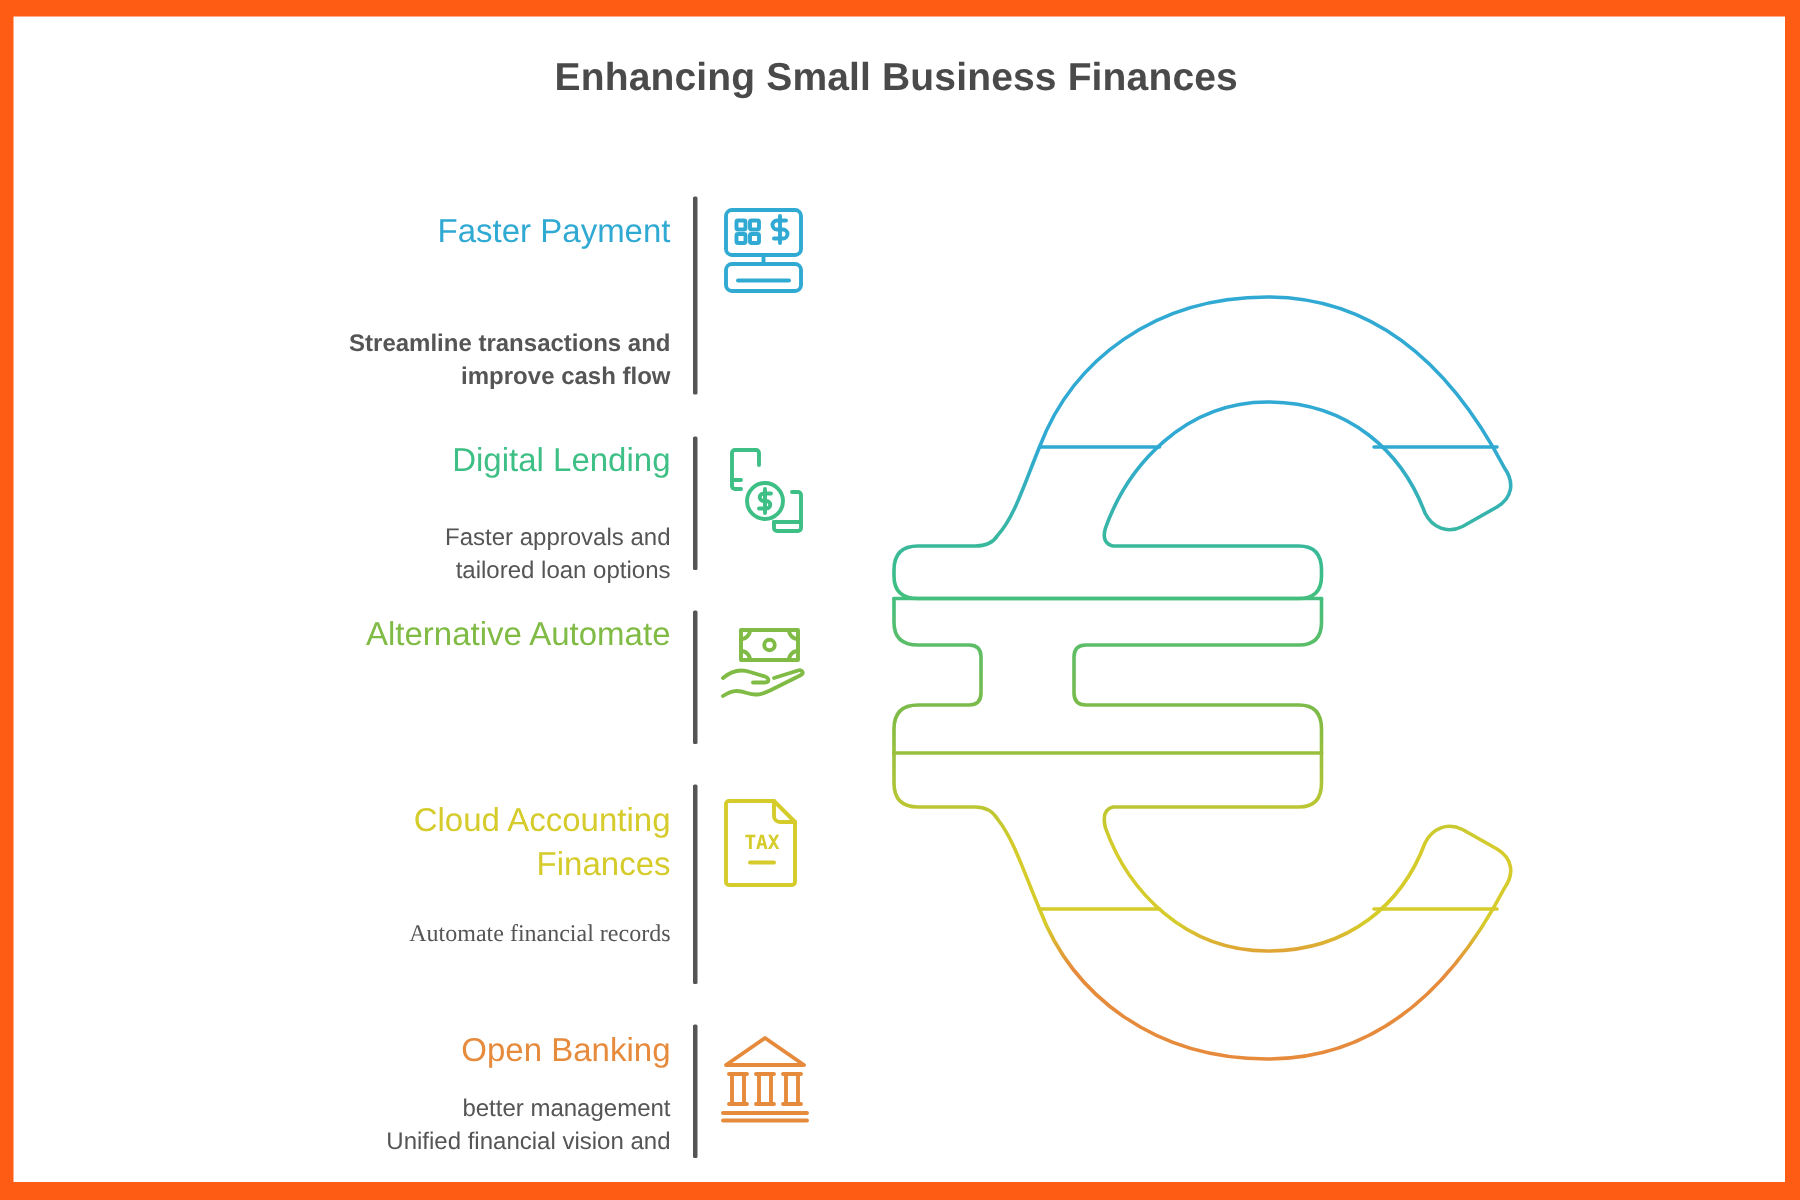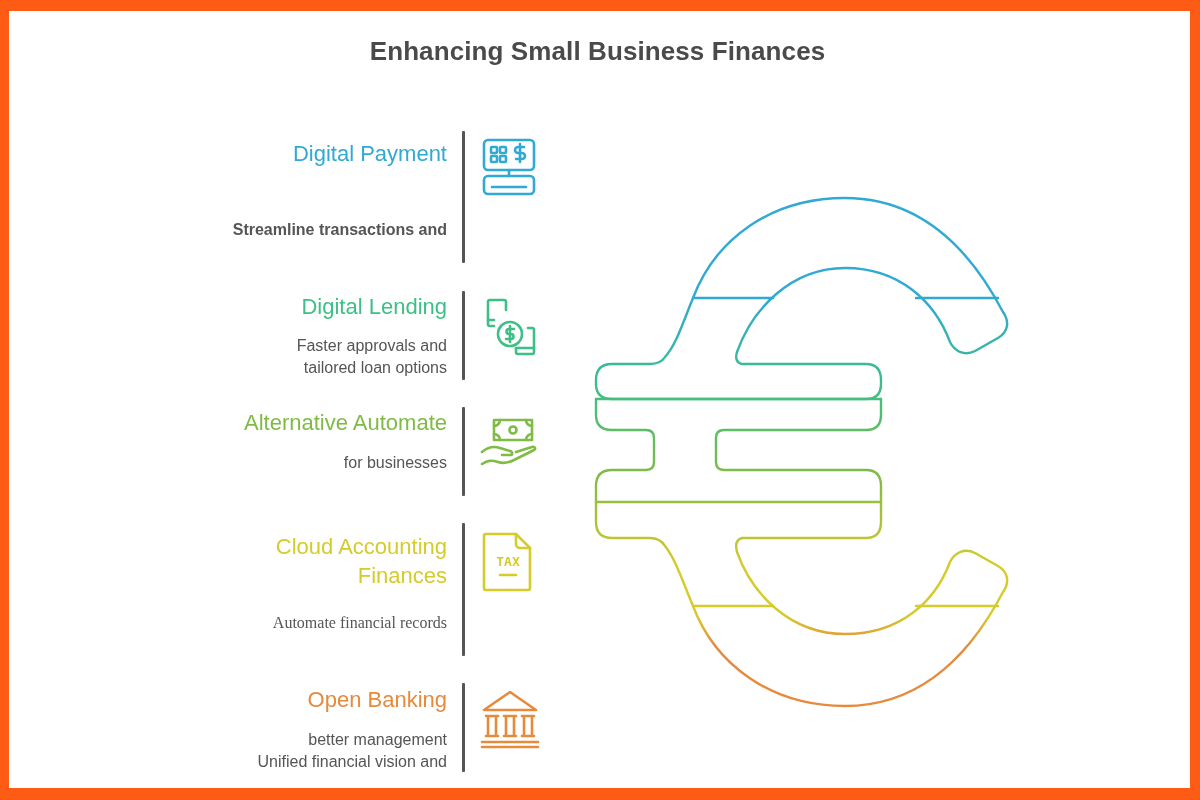--- a/index.html
+++ b/index.html
@@ -33,24 +33,25 @@
 </style>
 </head>
 <body>
 
 <div class="canvas"></div>
 
 <div class="title">Enhancing Small Business Finances</div>
 
 <div>
   <div class="heading" style="top:139px;color:#30a9d3;">
-    <div>Digital Payment</div>
+    <div>Faster Payment</div>
   </div>
   <div class="desc" style="top:219px;font-weight:bold;">
     <div>Streamline transactions and</div>
+    <div>improve cash flow</div>
   </div>
   <div class="divider" style="top:131px;height:132px;"></div>
   <div class="icon" style="top:136px;">
     <svg viewBox="0 0 64 64" fill="none" stroke="#30a9d3" stroke-width="2.6" stroke-linecap="round" stroke-linejoin="round">
       <rect x="6" y="4" width="50" height="30" rx="4"></rect>
       <rect x="13" y="11" width="6" height="6" rx="1"></rect>
       <rect x="22" y="11" width="6" height="6" rx="1"></rect>
       <rect x="13" y="20" width="6" height="6" rx="1"></rect>
       <rect x="22" y="20" width="6" height="6" rx="1"></rect>
       <path d="M46 11 h-6 a3 3 0 0 0 0 6 h4 a3 3 0 0 1 0 6 h-6 M42 8 v18"></path>
@@ -58,21 +59,21 @@
       <path d="M10 40 h42 a4 4 0 0 1 4 4 v10 a4 4 0 0 1 -4 4 h-42 a4 4 0 0 1 -4 -4 v-10 a4 4 0 0 1 4 -4 z"></path>
       <path d="M14 51 h34"></path>
     </svg>
   </div>
 </div>
 
 <div>
   <div class="heading" style="top:292px;color:#3dbf85;">
     <div>Digital Lending</div>
   </div>
-  <div class="desc" style="top:335px;">
+  <div class="desc" style="top:348px;">
     <div>Faster approvals and</div>
     <div>tailored loan options</div>
   </div>
   <div class="divider" style="top:291px;height:89px;"></div>
   <div class="icon" style="top:296px;">
     <svg viewBox="0 0 64 64" fill="none" stroke="#3dbf85" stroke-width="2.6" stroke-linecap="round" stroke-linejoin="round">
       <path d="M16 30 h-4 a2 2 0 0 1 -2 -2 v-22 a2 2 0 0 1 2 -2 h14 a2 2 0 0 1 2 2 v8"></path>
       <path d="M10 24 h6"></path>
       <circle cx="32" cy="38" r="12"></circle>
       <path d="M36 33 h-5 a2.5 2.5 0 0 0 0 5 h2 a2.5 2.5 0 0 1 0 5 h-5 M32 30 v16"></path>
@@ -80,21 +81,20 @@
       <path d="M38 52 h18"></path>
     </svg>
   </div>
 </div>
 
 <div>
   <div class="heading" style="top:408px;color:#80bb45;">
     <div>Alternative Automate</div>
   </div>
   <div class="desc" style="top:452px;">
-    <div>for businesses</div>
   </div>
   <div class="divider" style="top:407px;height:89px;"></div>
   <div class="icon" style="top:412px;">
     <svg viewBox="0 0 64 64" fill="none" stroke="#80bb45" stroke-width="2.6" stroke-linecap="round" stroke-linejoin="round">
       <rect x="16" y="8" width="38" height="20"></rect>
       <path d="M16 14 a6 6 0 0 0 6 -6 M54 14 a6 6 0 0 1 -6 -6 M16 22 a6 6 0 0 1 6 6 M54 22 a6 6 0 0 0 -6 6"></path>
       <circle cx="35" cy="18" r="3.5"></circle>
       <path d="M4 40 c6 -5 12 -6 18 -4 l10 3 c3 1 3 4 0 4 h-8"></path>
       <path d="M4 52 c6 -4 10 -4 16 -2 c6 2 10 1 16 -2 l20 -10 c2 -1 1 -4 -2 -3 l-16 5"></path>
     </svg>

